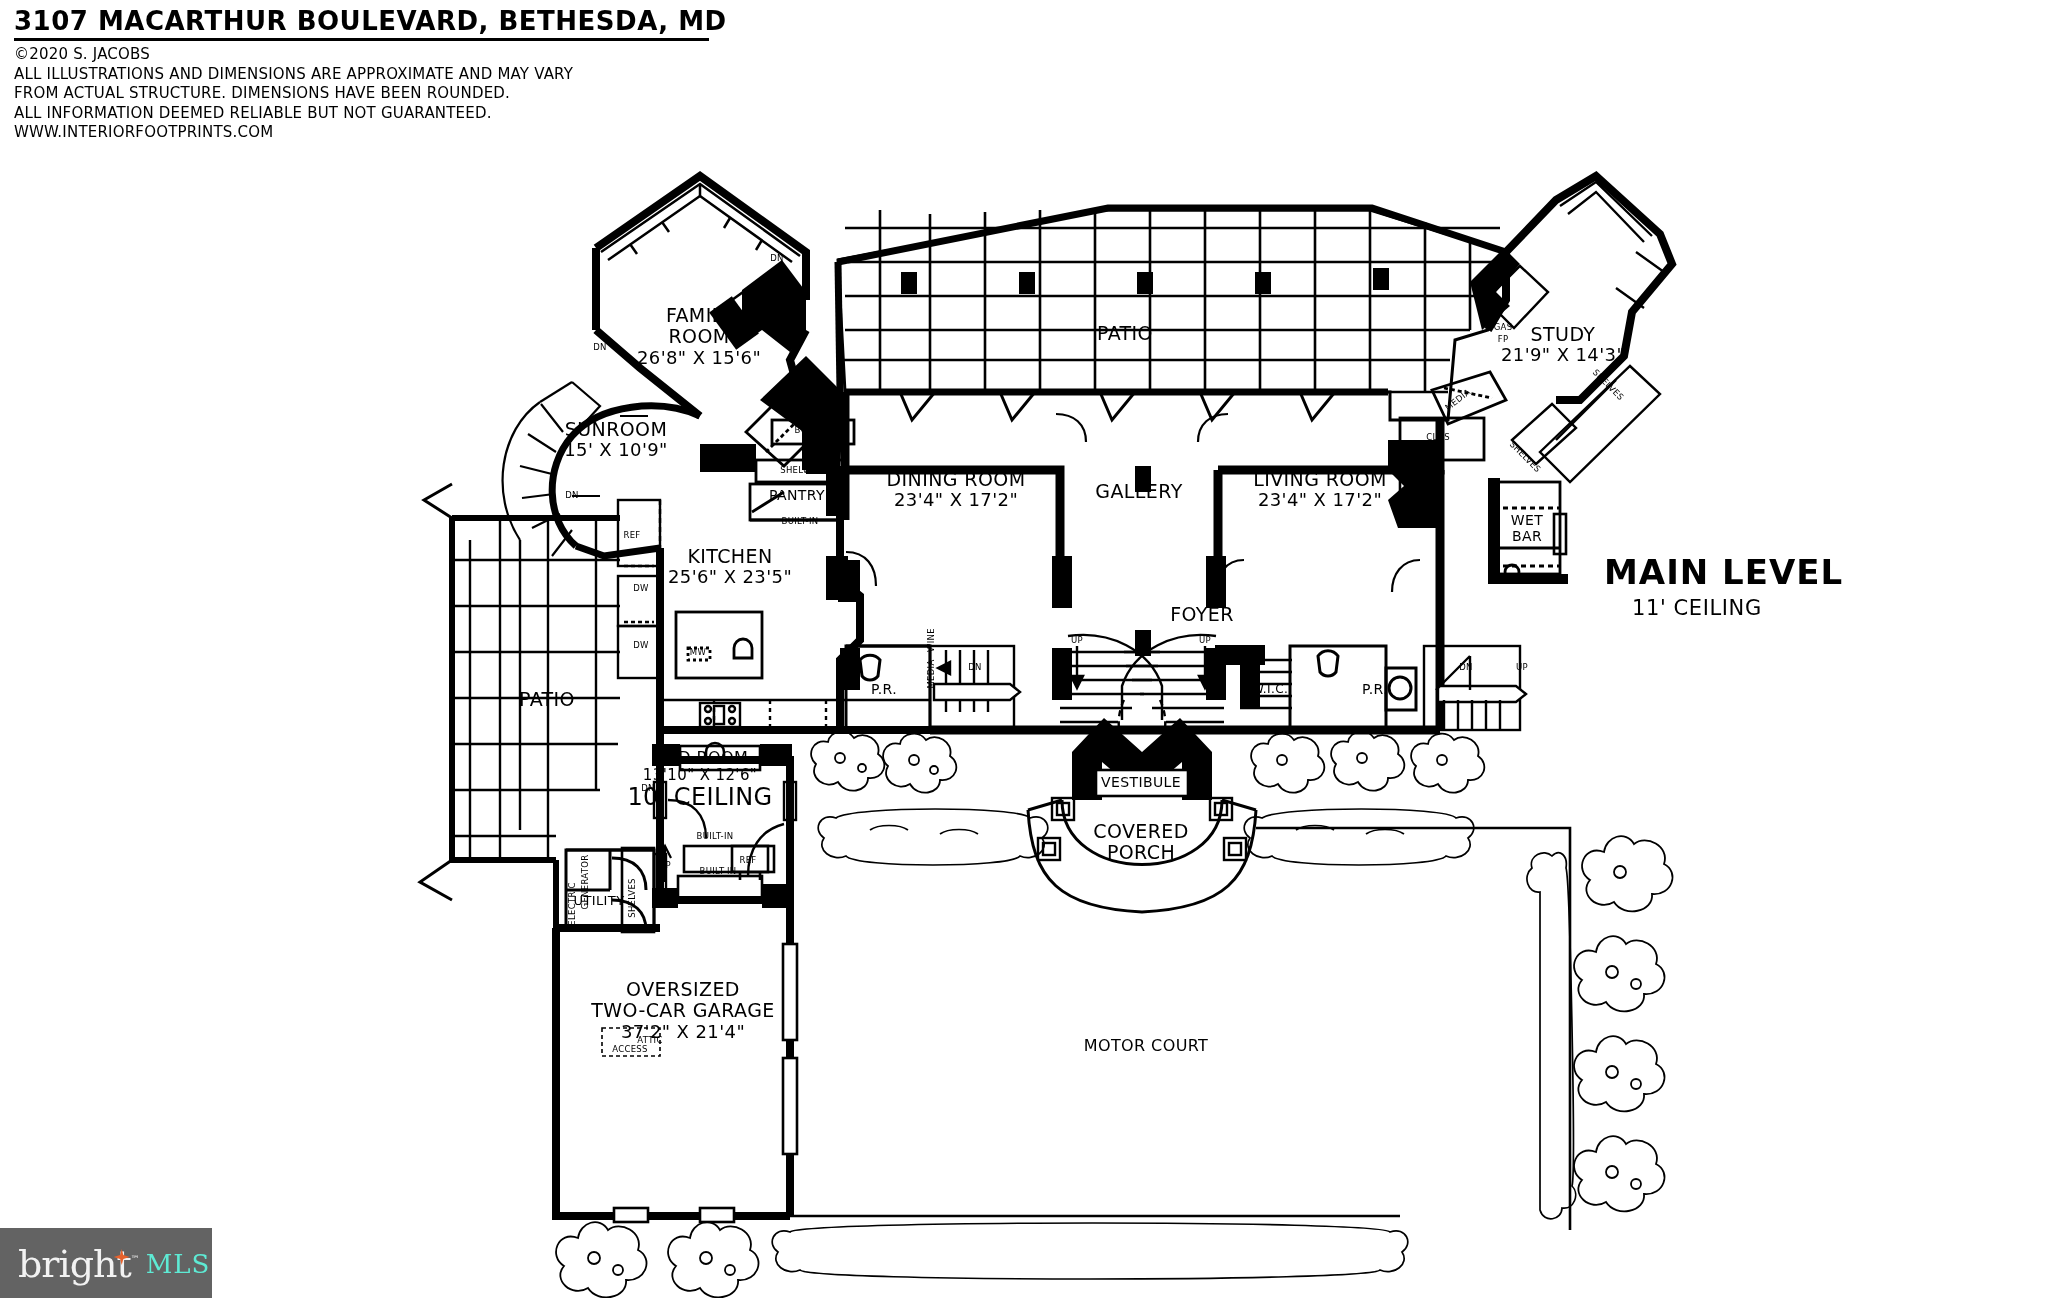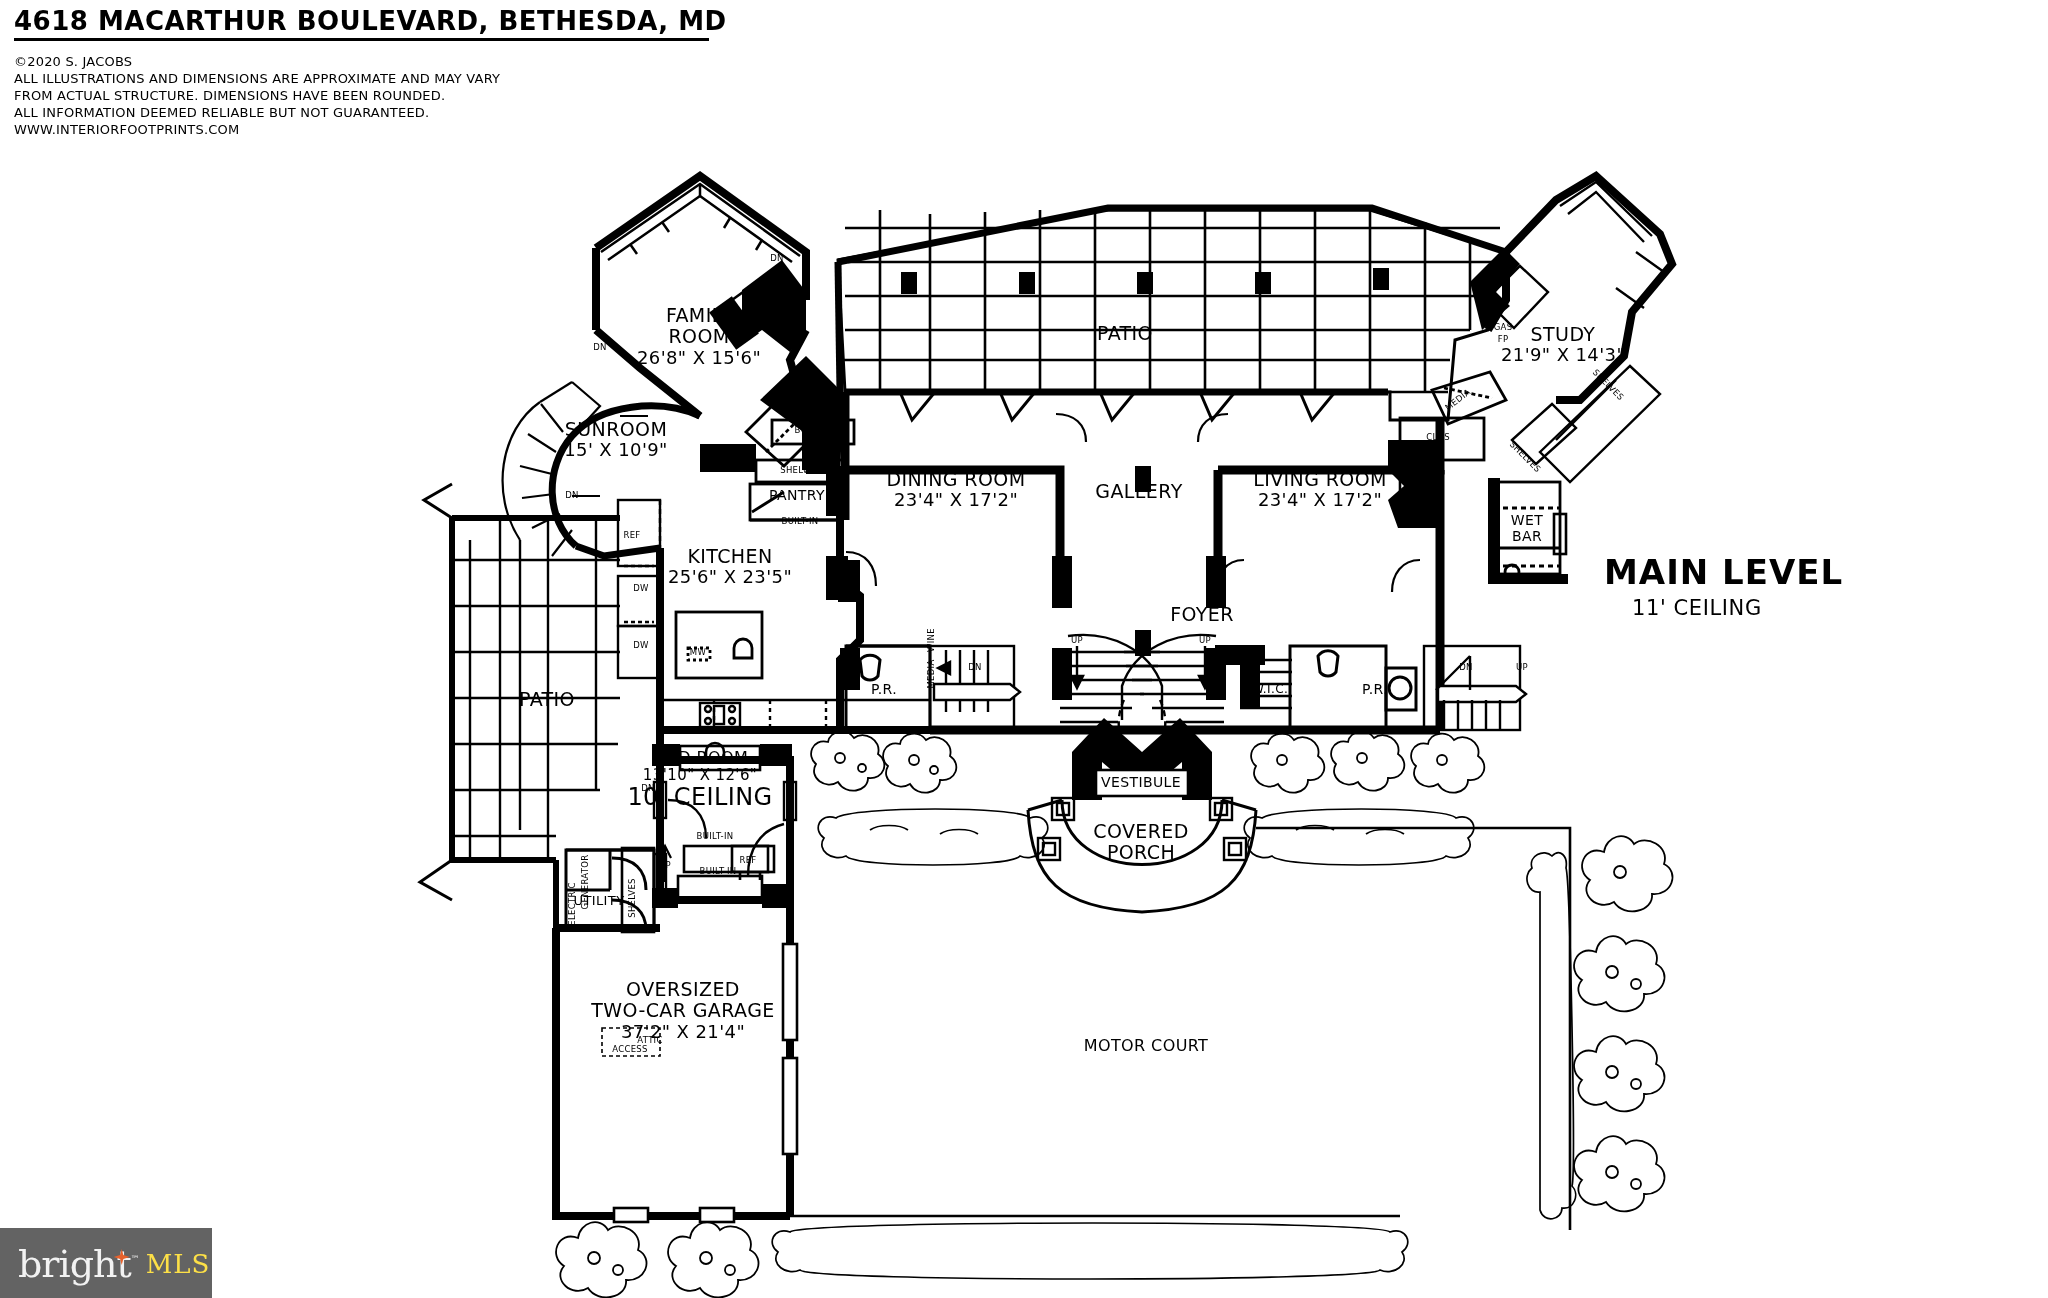--- a/index.html
+++ b/index.html
@@ -6,21 +6,21 @@
   body{width:2048px;height:1298px;position:relative;overflow:hidden;
        font-family:"DejaVu Sans","Liberation Sans",sans-serif;color:#000;}
   #stage{position:absolute;left:0;top:0;width:2048px;height:1298px;}
 
   
   #header{position:absolute;left:14px;top:6px;width:760px;}
   #title{font-size:26px;font-weight:700;letter-spacing:.5px;
          font-family:"DejaVu Sans","Liberation Sans",sans-serif;
          white-space:nowrap;}
   #title-rule{border-bottom:3px solid #000;width:695px;margin-top:2px;}
-  .disc{font-size:13px;line-height:1.30;letter-spacing:.2px;margin-top:13px;}
+  .disc{font-size:15px;line-height:1.30;letter-spacing:.2px;margin-top:4px;}
   .disc div{white-space:nowrap;}
 
   
   #level{position:absolute;left:1604px;top:552px;text-align:left;}
   #level .lv1{font-size:34px;font-weight:700;letter-spacing:1px;}
   #level .lv2{font-size:21px;letter-spacing:.6px;margin-top:4px;margin-left:28px;}
 
   
   #plan{position:absolute;left:0;top:0;width:2048px;height:1298px;}
 
@@ -49,30 +49,30 @@
   #mls .wrap{position:absolute;left:18px;top:14px;}
   #mls .b{font-family:"DejaVu Serif","Liberation Serif",serif;
           font-size:38px;color:#f2f2f2;letter-spacing:-1px;display:inline-block;
           vertical-align:middle;}
   #mls .star{display:inline-block;width:16px;height:16px;
              background:#e8622c;vertical-align:middle;margin-left:-17px;
              margin-bottom:14px;
              clip-path:polygon(50% 0%,60% 38%,100% 50%,60% 62%,50% 100%,40% 62%,0% 50%,40% 38%);}
   #mls .tm{font-size:9px;color:#f2f2f2;vertical-align:super;margin-left:1px;}
   #mls .m{font-family:"DejaVu Serif","Liberation Serif",serif;
-          font-size:26px;color:#fde047;letter-spacing:1px;
+          font-size:26px;color:#5eead4;letter-spacing:1px;
           display:inline-block;vertical-align:middle;margin-left:6px;}
 </style>
 </head>
 <body>
 
 <div id="stage">
 
   <div id="header">
-    <div id="title">4618 MACARTHUR BOULEVARD, BETHESDA, MD</div>
+    <div id="title">3107 MACARTHUR BOULEVARD, BETHESDA, MD</div>
     <div id="title-rule"></div>
     <div class="disc">
       <div>©2020 S. JACOBS</div>
       <div>ALL ILLUSTRATIONS AND DIMENSIONS ARE APPROXIMATE AND MAY VARY</div>
       <div>FROM ACTUAL STRUCTURE. DIMENSIONS HAVE BEEN ROUNDED.</div>
       <div>ALL INFORMATION DEEMED RELIABLE BUT NOT GUARANTEED.</div>
       <div>WWW.INTERIORFOOTPRINTS.COM</div>
     </div>
   </div>
 

